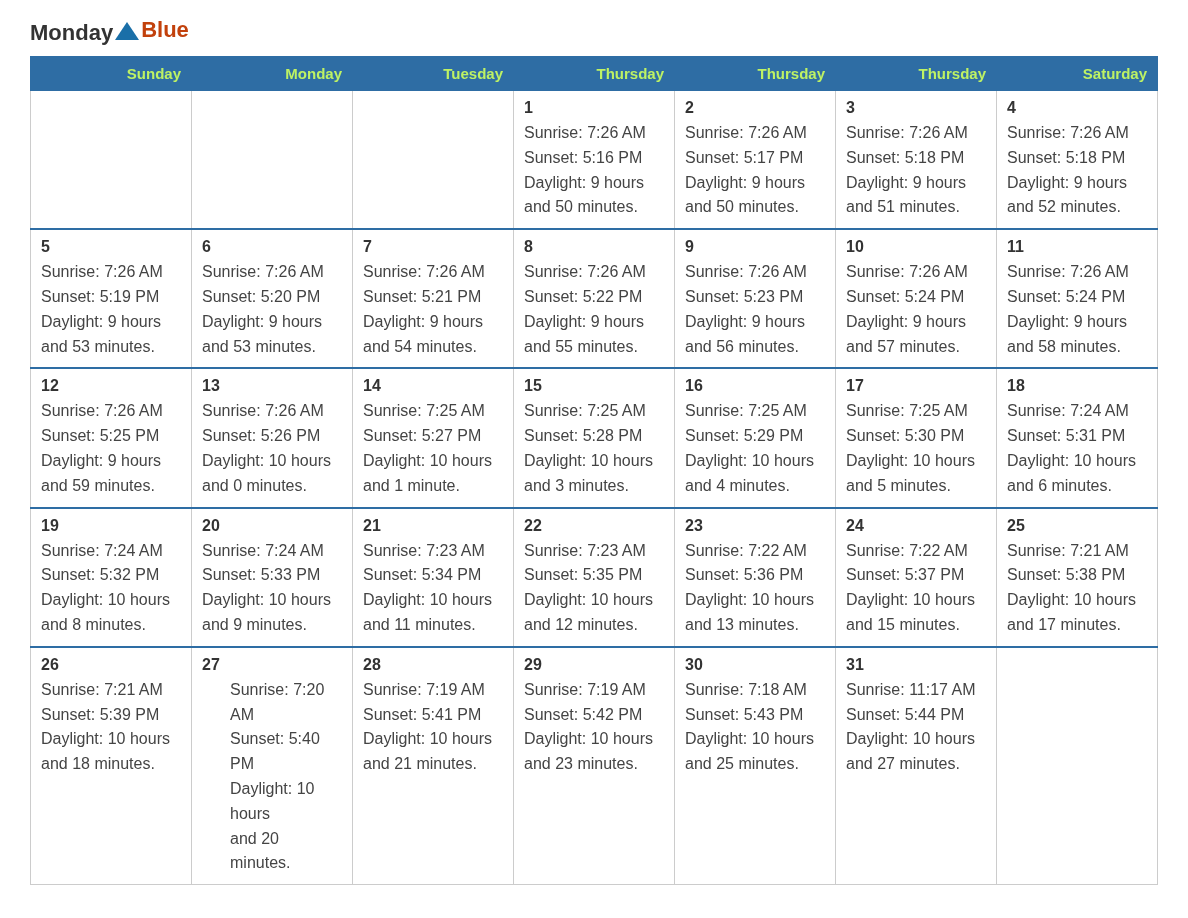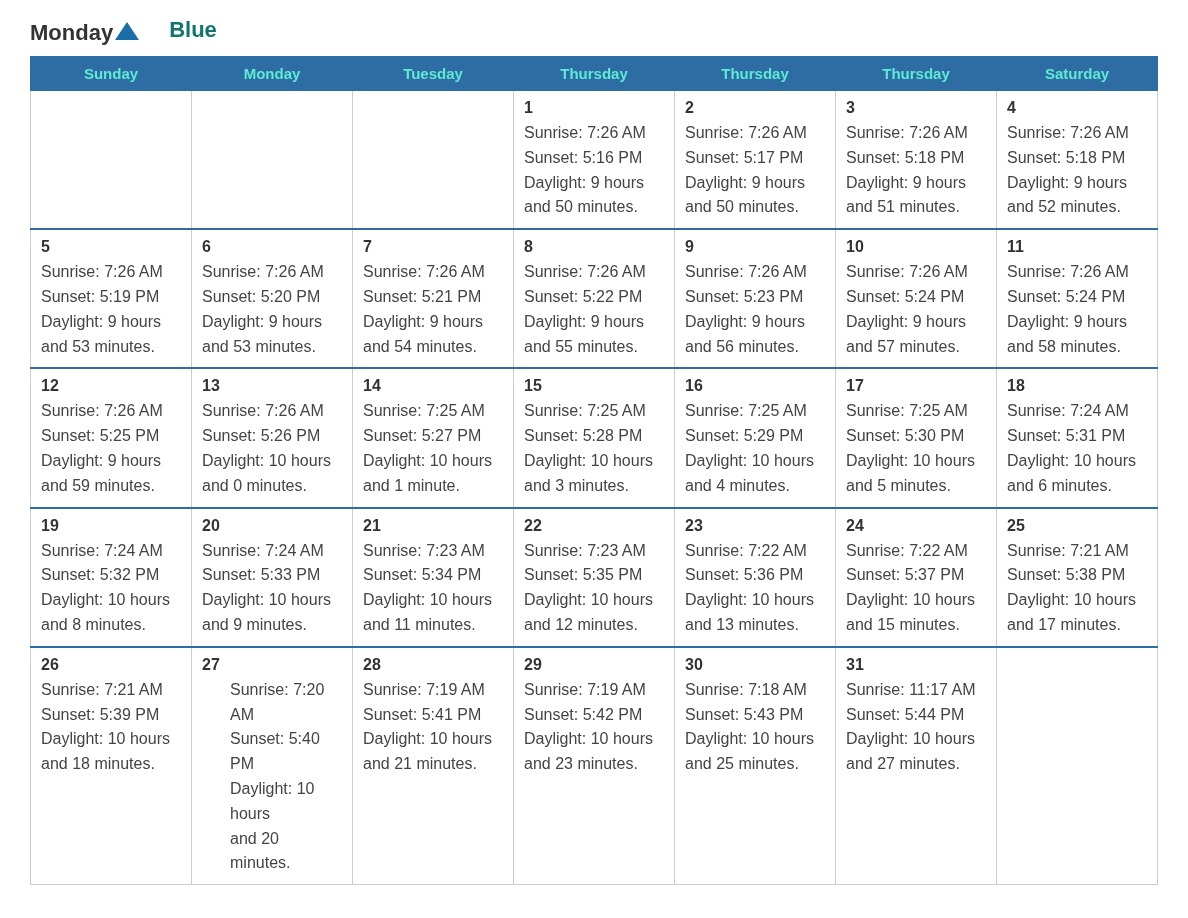--- a/index.html
+++ b/index.html
@@ -17,21 +17,21 @@
       margin-bottom: 10px;
     }
     .logo {
       display: flex;
       align-items: center;
       font-size: 22px;
       font-weight: bold;
       color: #333;
     }
     .logo-general { color: #333; }
-    .logo-blue { color: #0f766e; margin-left: 28px; }
+    .logo-blue { color: #c2410c; }
     .logo-icon {
       width: 0;
       height: 0;
       border-left: 12px solid transparent;
       border-right: 12px solid transparent;
       border-bottom: 18px solid #1a6fa8;
       display: inline-block;
       margin: 0 2px;
       position: relative;
       top: -2px;
@@ -50,25 +50,25 @@
       color: #555;
       margin-top: 4px;
     }
     .calendar {
       width: 100%;
       border-collapse: collapse;
       margin-top: 10px;
     }
     .calendar th {
       background: #2e6da4;
-      color: #5eead4;
+      color: #bef264;
       font-size: 15px;
       font-weight: bold;
       padding: 8px 10px;
-      text-align: center;
+      text-align: right;
       border: 1px solid #2e6da4;
     }
     .calendar td {
       border: 1px solid #ccc;
       vertical-align: top;
       padding: 8px 10px;
       width: calc(100% / 7);
       height: 120px;
     }
     .day-number {

